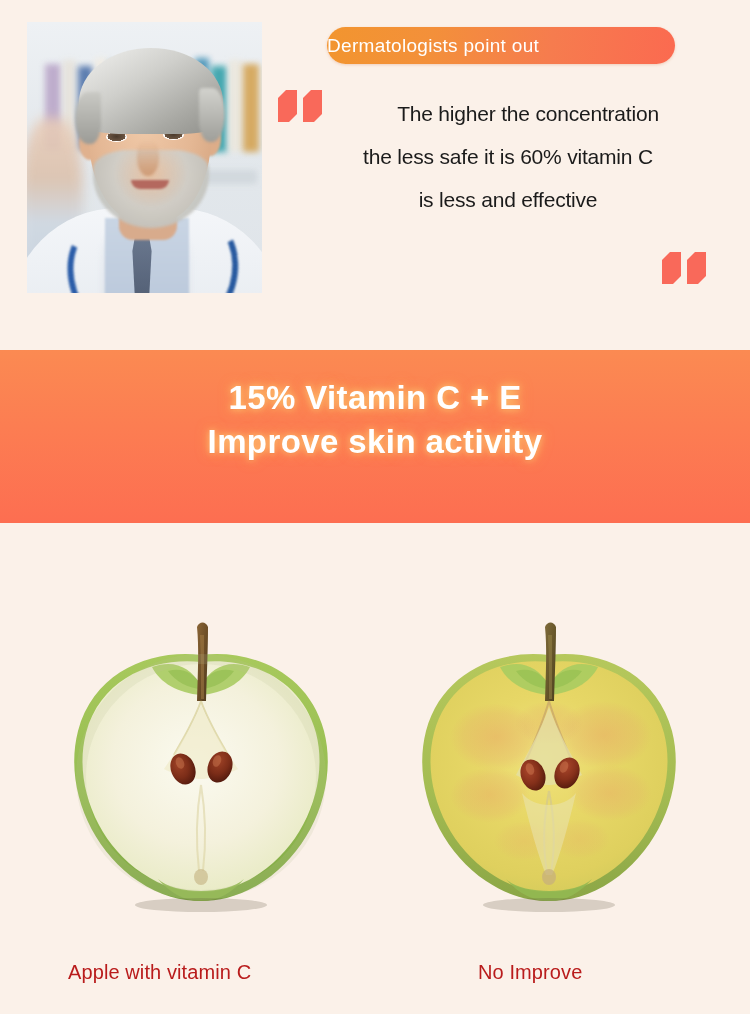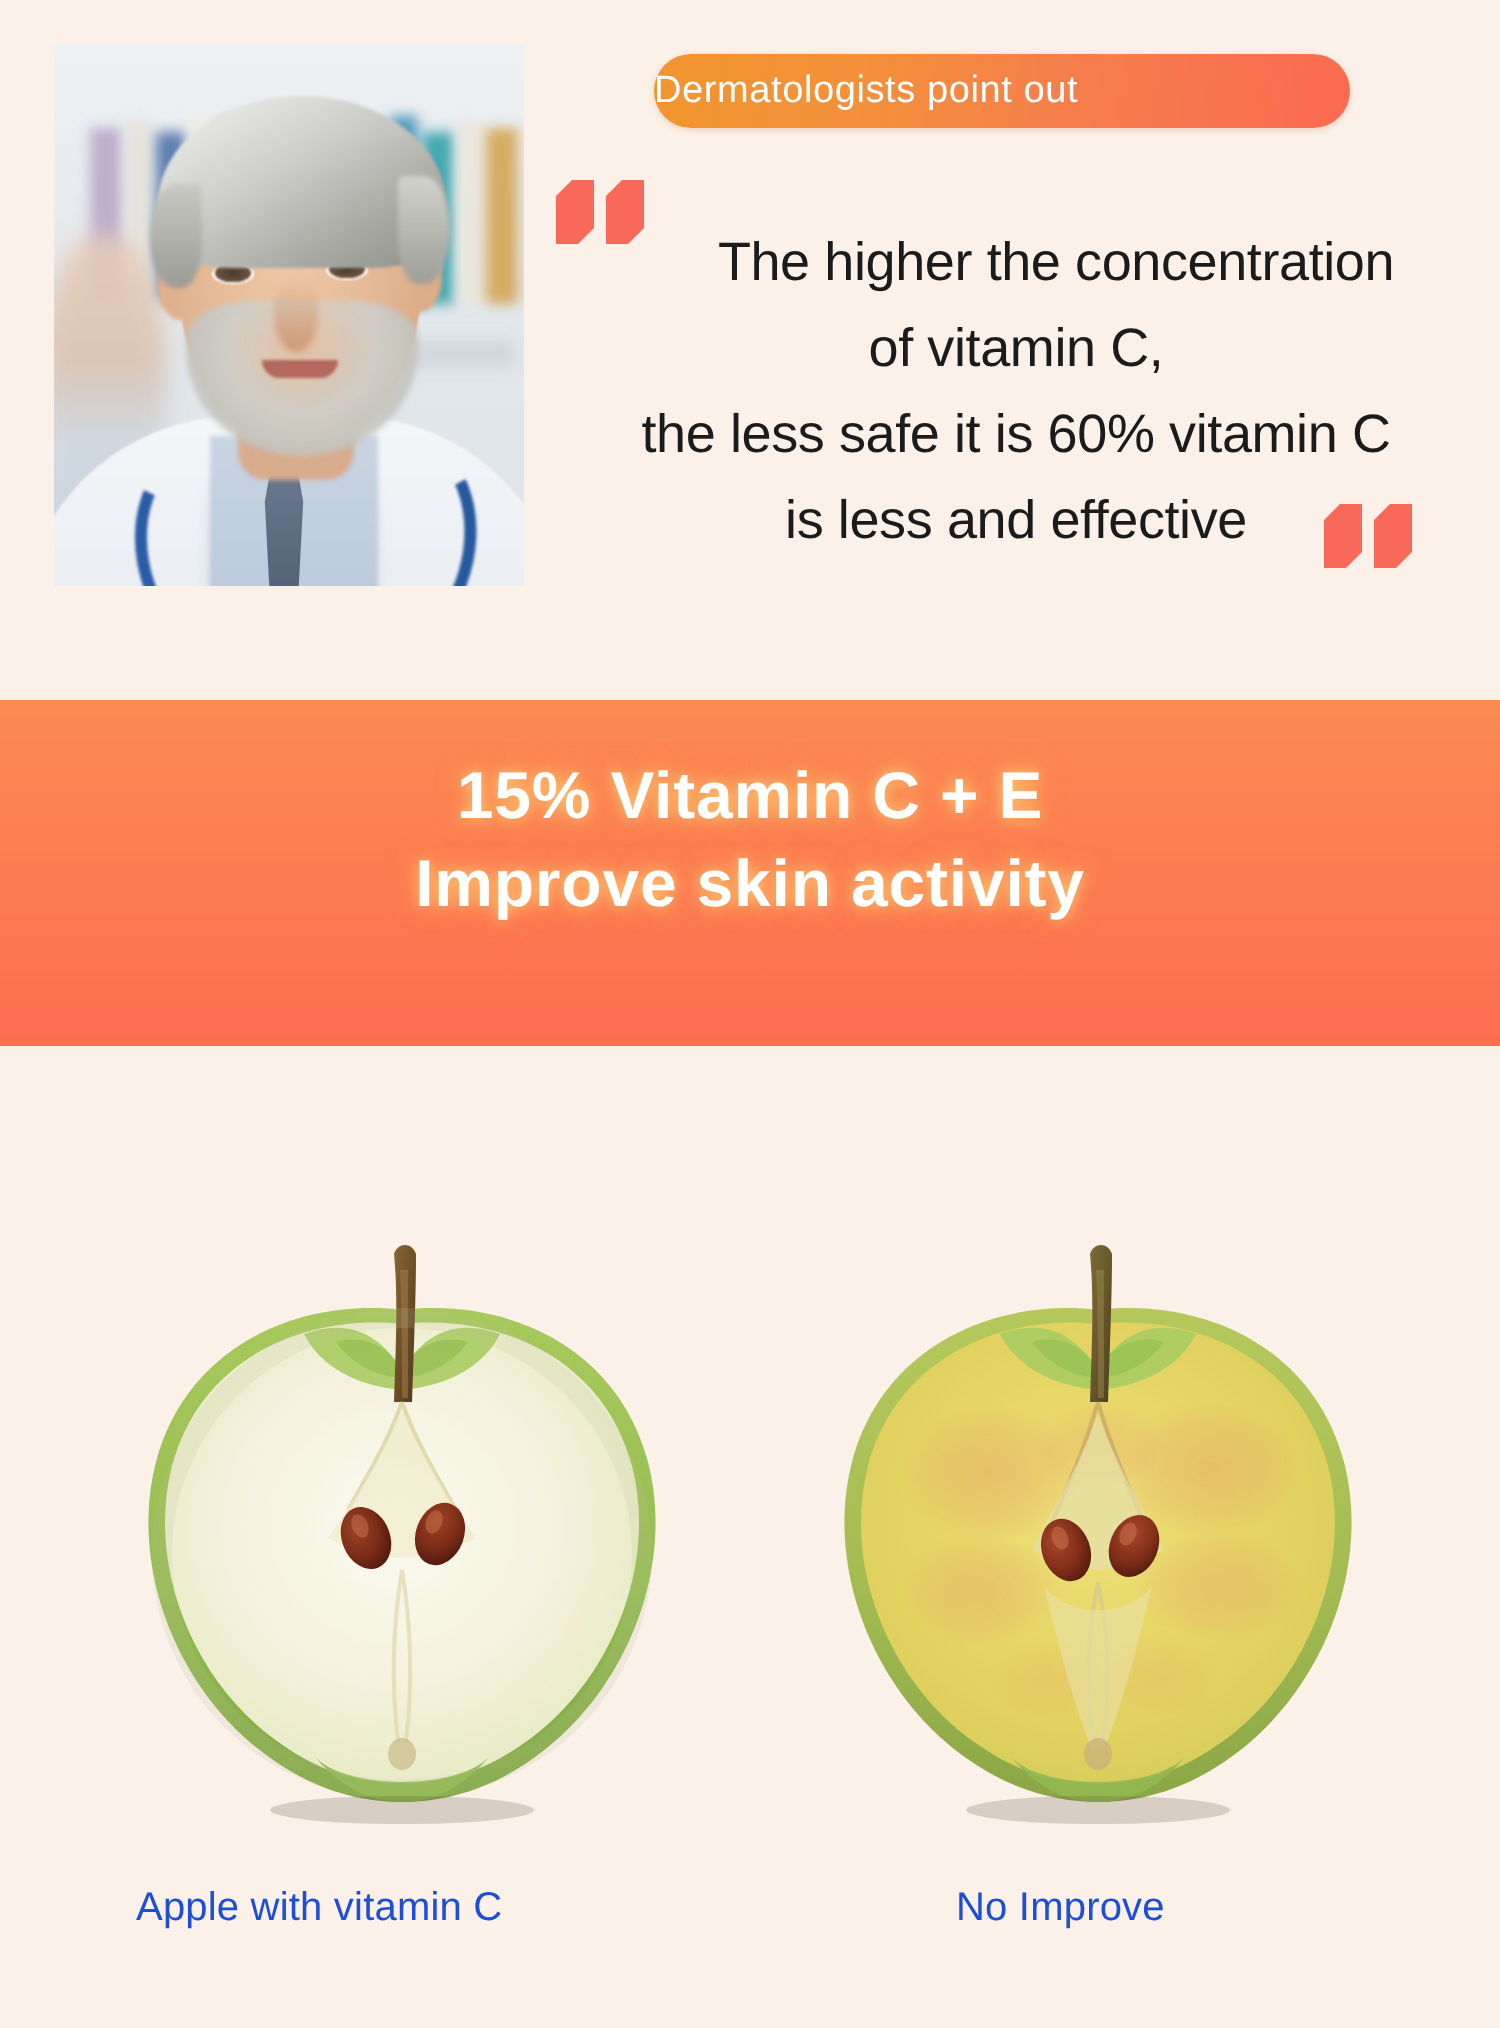--- a/index.html
+++ b/index.html
@@ -156,24 +156,24 @@
   #quote-block {
     position:absolute; left:270px; top:82px;
     width:460px; height:210px;
   }
   .qmark { position:absolute; display:block; }
   .qmark svg { display:block; }
   #quote-open  { left:8px;  top:8px; }
   #quote-close { left:392px; top:170px; }
 
   #quote-text {
-    position:absolute; left:24px; top:28px;
+    position:absolute; left:24px; top:10px;
     width:428px;
     text-align:center;
-    font-size:27px;
+    font-size:21px;
     line-height:43px;
     color:#1b1b1b;
     font-family:"Liberation Sans", sans-serif;
     letter-spacing:-.2px;
   }
   #quote-text .ln { display:block; white-space:nowrap; }
   #quote-text .ln1 { padding-left:40px; }
 
   
   #banner {
@@ -217,23 +217,23 @@
   }
   #apple-col-left  { left:36px; }
   #apple-col-right { left:384px; }
 
   .apple-wrap {
     position:relative; width:330px; height:330px;
   }
   .apple-art { position:absolute; left:50%; top:20px; transform:translateX(-50%); }
 
   .apple-caption {
-    position:absolute; top:354px; width:330px;
+    position:absolute; top:372px; width:330px;
     text-align:center;
-    font-size:20px; color:#1d4ed8;
+    font-size:20px; color:#b91c1c;
     font-family:"Liberation Sans", sans-serif;
     letter-spacing:.1px;
   }
   #caption-left  { text-align:left;  padding-left:32px; }
   #caption-right { text-align:left;  padding-left:94px; }
 </style>
 </head>
 <body>
 
 <div id="page">
@@ -285,21 +285,20 @@
 
       <span class="qmark" id="quote-open">
         <svg width="44" height="32" viewBox="0 0 44 32" aria-hidden="true">
           <path d="M0 32 L0 8 L8 0 L19 0 L19 24 L11 32 Z" fill="#F9695A"></path>
           <path d="M25 32 L25 8 L33 0 L44 0 L44 24 L36 32 Z" fill="#F9695A"></path>
         </svg>
       </span>
 
       <div id="quote-text">
         <span class="ln ln1">The higher the concentration</span>
-        <span class="ln">of vitamin C,</span>
         <span class="ln">the less safe it is 60% vitamin C</span>
         <span class="ln">is less and effective</span>
       </div>
 
       <span class="qmark" id="quote-close">
         <svg width="44" height="32" viewBox="0 0 44 32" aria-hidden="true">
           <path d="M19 0 L19 24 L11 32 L0 32 L0 8 L8 0 Z" fill="#F9695A"></path>
           <path d="M44 0 L44 24 L36 32 L25 32 L25 8 L33 0 Z" fill="#F9695A"></path>
         </svg>
       </span>

